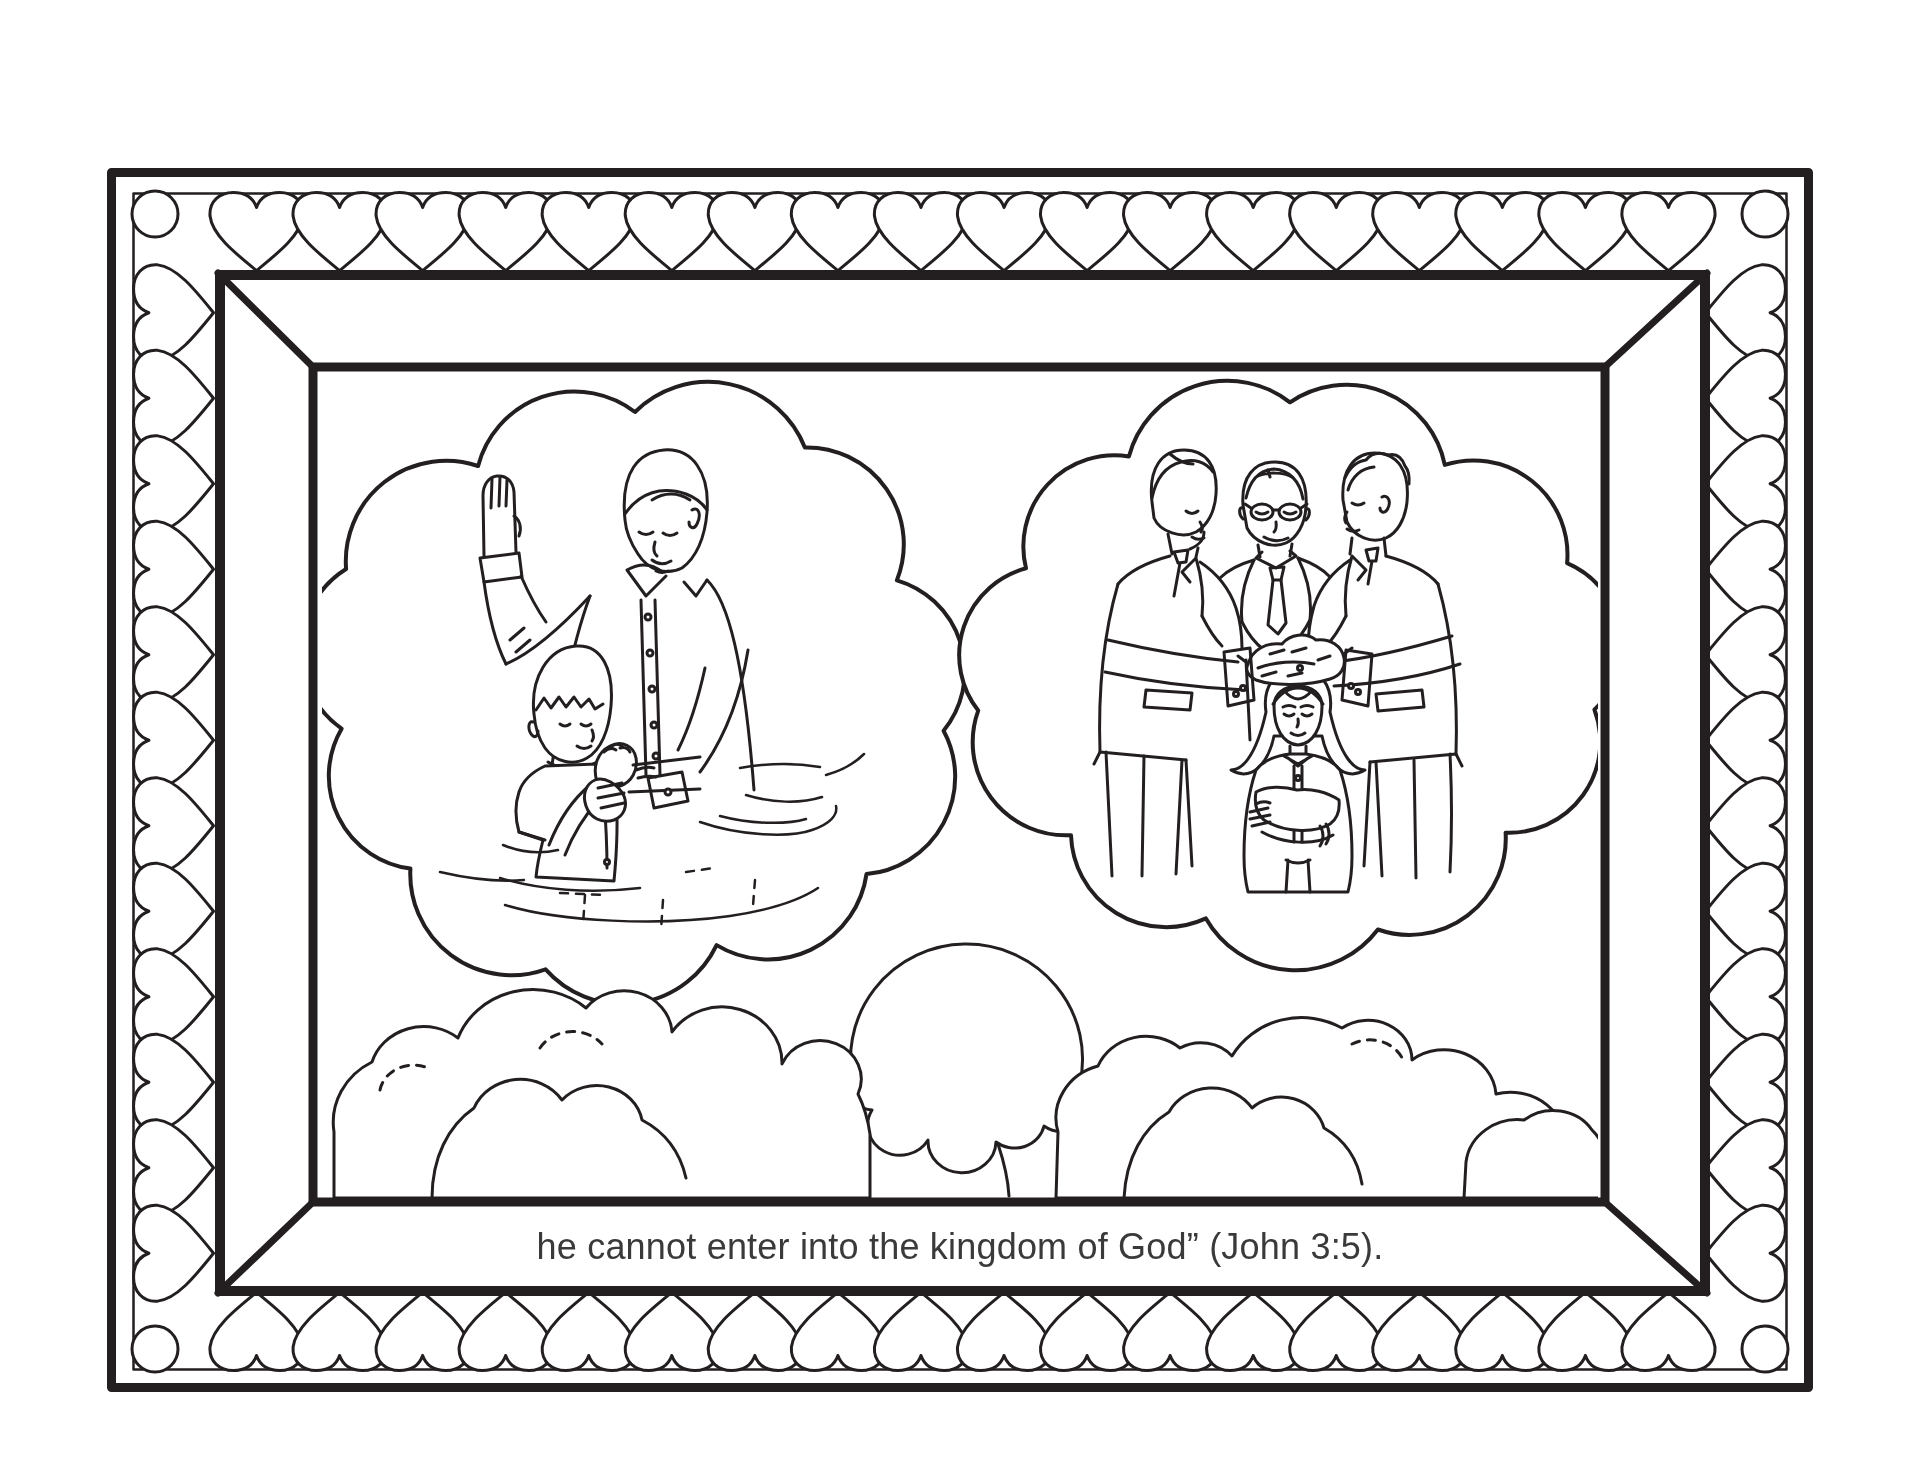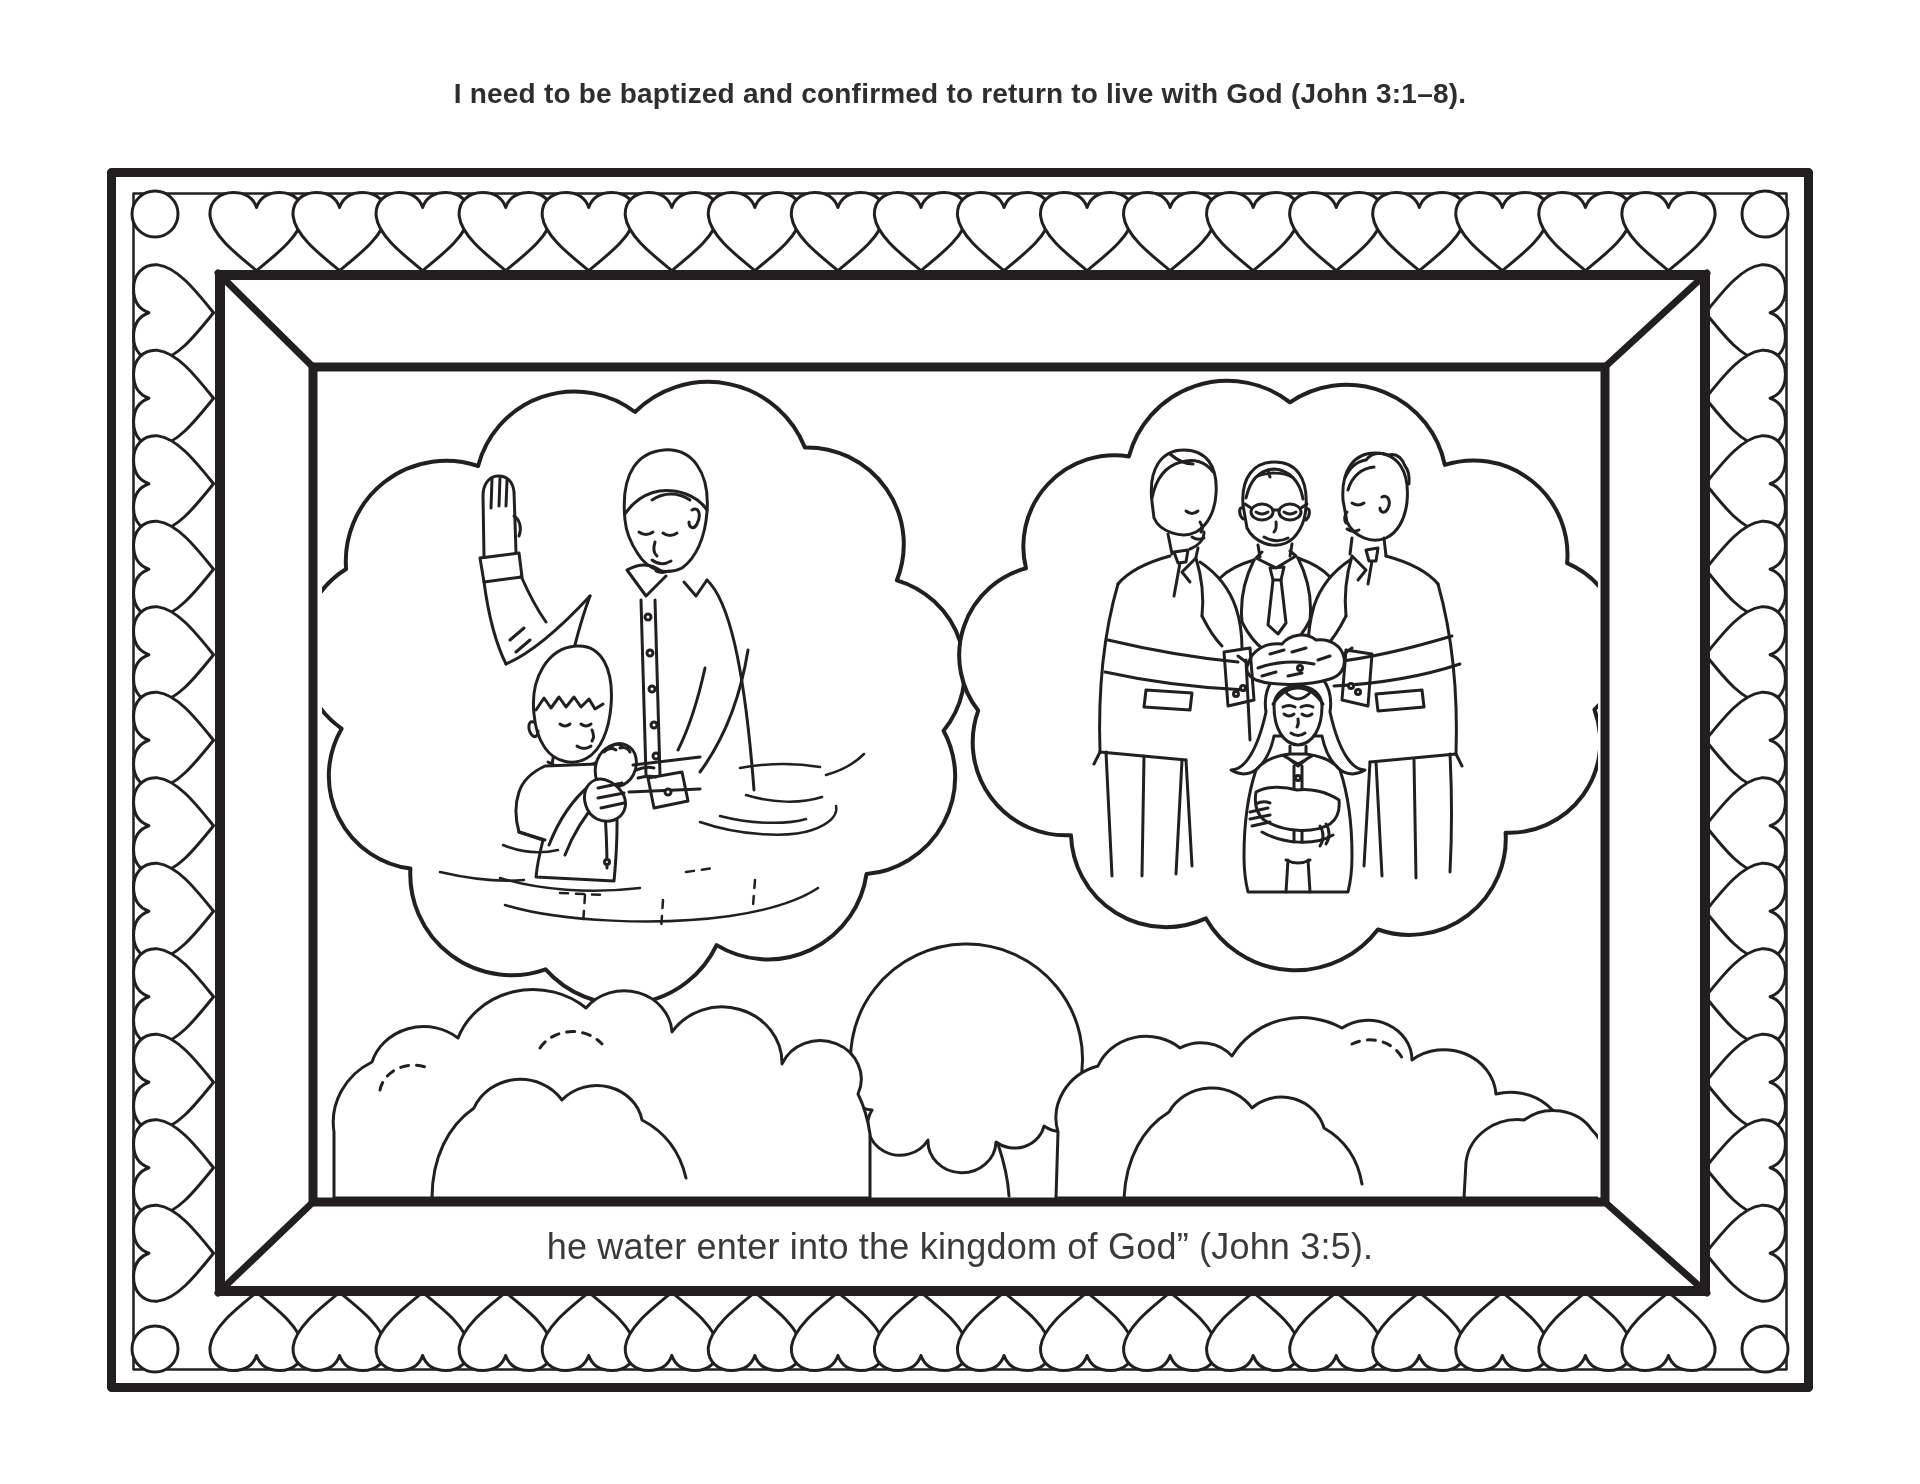--- a/index.html
+++ b/index.html
@@ -32,21 +32,20 @@
   #art .diag{stroke-width:7;}
   #art .hw{stroke-width:3;fill:#fff;}
   #art .dsh{stroke-dasharray:8 8;}
   #art .dot{fill:#fff;}
 </style>
 </head>
 <body>
 
 <div class="page" style="--line: #231f20; --title: #2e2e2e; --quote: #3a3a3a; --bg: #ffffff;">
 
-  <div class="title">I need to be baptized and confirmed to return to live with God (John 3:1–8).</div>
 
   <svg id="art" class="art" viewBox="0 0 1920 1484" aria-hidden="true">
     <defs>
       <clipPath id="innerClip">
           <rect x="322" y="373" width="1276" height="825"></rect>
         </clipPath>
     </defs>
 
     <rect class="rect-outer" x="111.5" y="172.5" width="1697" height="1215"></rect>
 
@@ -307,14 +306,14 @@
     <g id="picture-frame">
       <rect class="frame-o" x="220" y="275" width="1485" height="1016"></rect>
       <rect class="frame-i" x="313" y="367" width="1292" height="835"></rect>
       <line class="diag" x1="218" y1="273" x2="311" y2="365"></line>
       <line class="diag" x1="1707" y1="273" x2="1607" y2="365"></line>
       <line class="diag" x1="218" y1="1293" x2="311" y2="1204"></line>
       <line class="diag" x1="1707" y1="1293" x2="1607" y2="1204"></line>
     </g>
   </svg>
 
-  <div class="quote quote-bottom">he water enter into the kingdom of God” (John 3:5).</div>
+  <div class="quote quote-bottom">he cannot enter into the kingdom of God” (John 3:5).</div>
 </div>
 
 </body></html>

